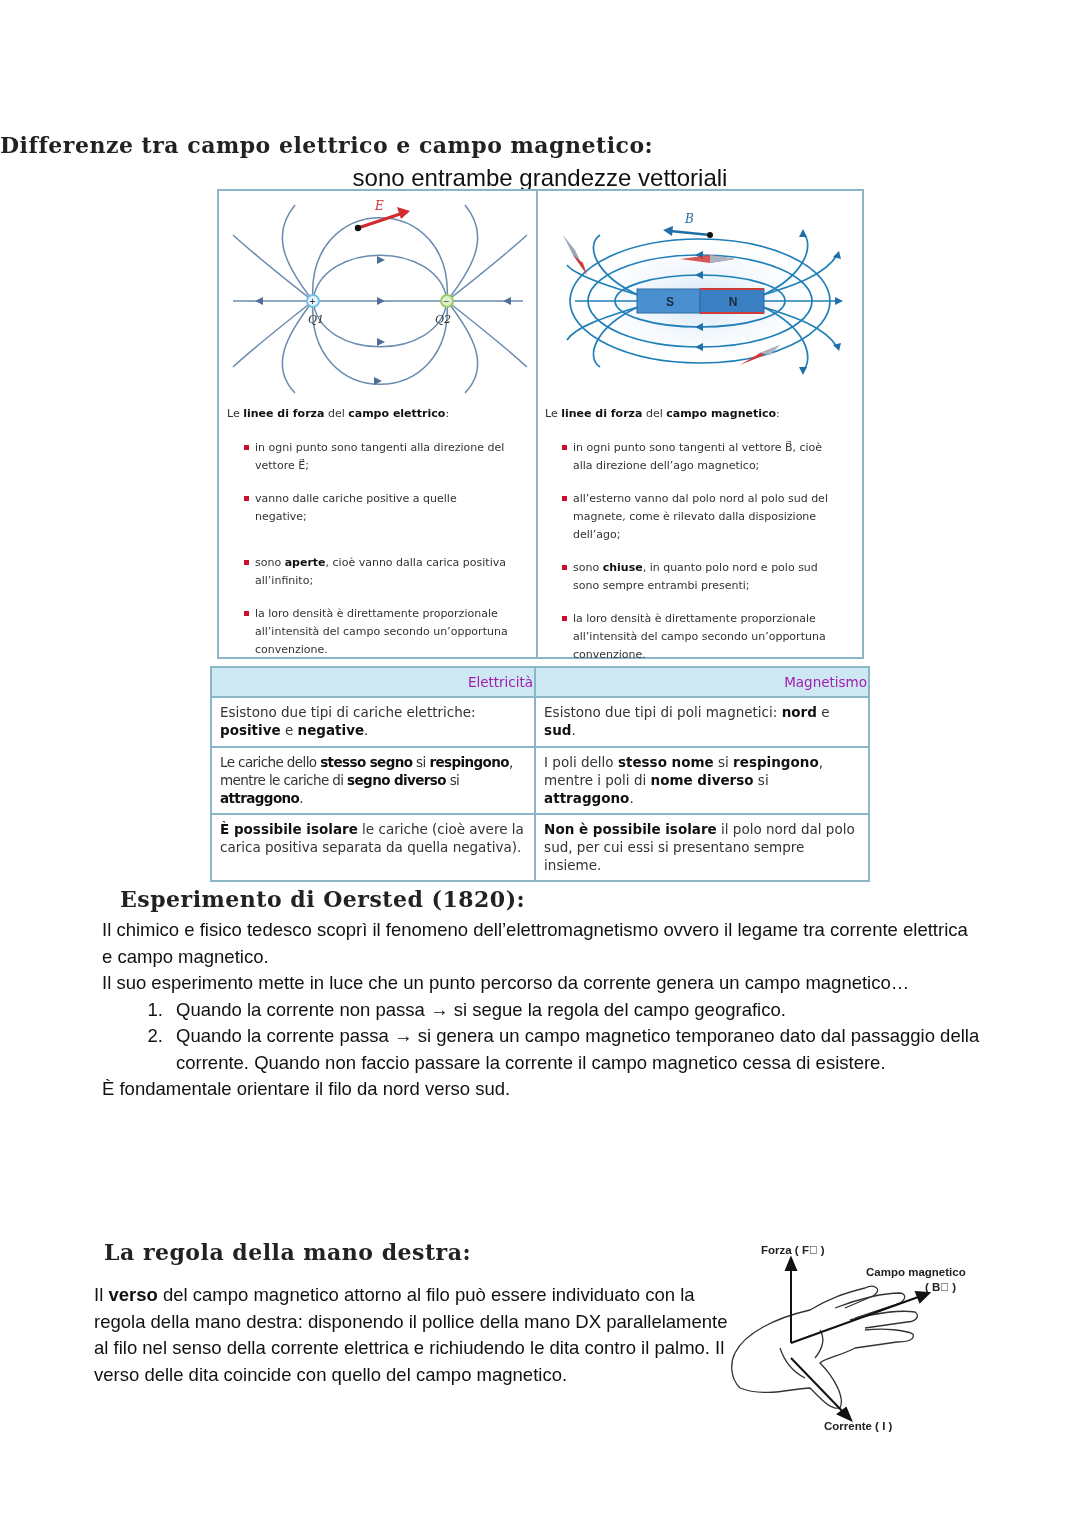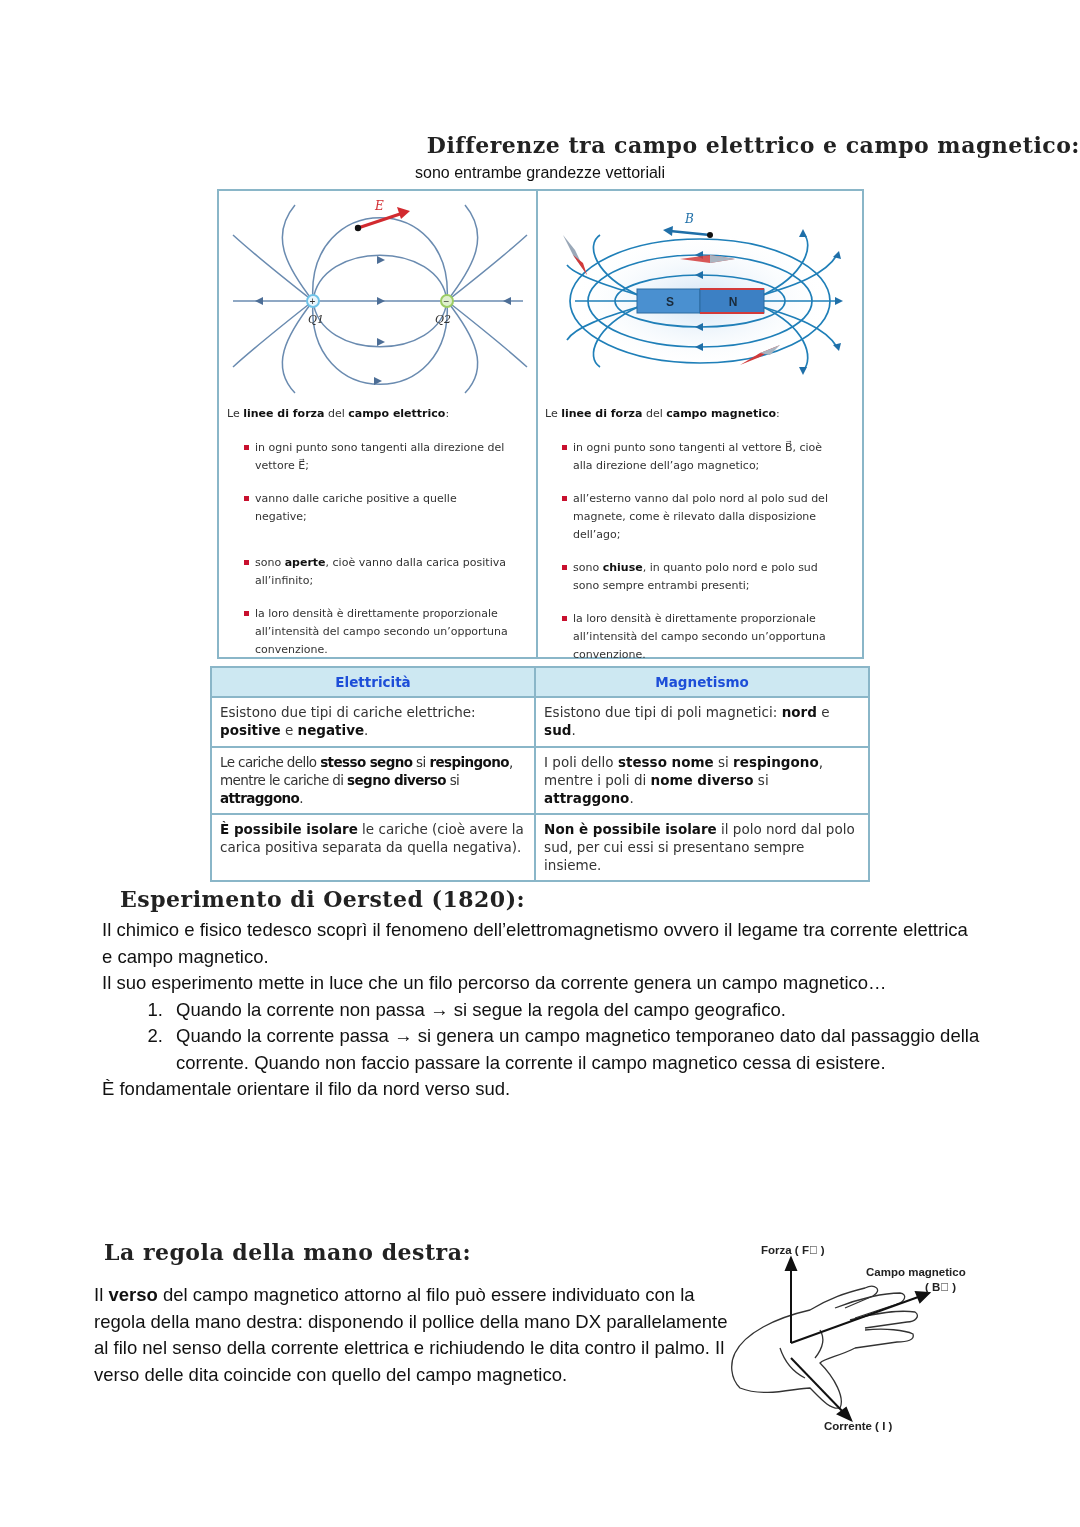--- a/index.html
+++ b/index.html
@@ -1,36 +1,36 @@
 <!DOCTYPE html>
 <html><head>
 <meta charset="utf-8">
 <style>
   html, body { margin:0; padding:0; background:#ffffff; }
   body { width:1080px; height:1527px; position:relative; overflow:hidden; font-family:"Liberation Sans", sans-serif; color:#111; }
   .hand-title { font-family:"DejaVu Serif", serif; font-weight:bold; color:#222; letter-spacing:0.5px; }
-  #main-title { position:absolute; left:0; width:1080px; top:132px; text-align:right; font-size:22px; }
-  #subtitle { position:absolute; left:0; width:1080px; top:164px; text-align:center; font-size:16px; font-family:"Liberation Sans", sans-serif; color:#111; }
+  #main-title { position:absolute; left:0; width:1080px; top:132px; text-align:left; font-size:22px; }
+  #subtitle { position:absolute; left:0; width:1080px; top:164px; text-align:center; font-size:24px; font-family:"Liberation Sans", sans-serif; color:#111; }
 
   .figure-box { position:absolute; left:217px; top:189px; width:647px; height:470px; border:2px solid #8ab6c8; background:#fff; box-sizing:border-box; }
   .figure-box .divider { position:absolute; left:317px; top:0; width:2px; height:100%; background:#8ab6c8; }
   .diagram { position:absolute; top:4px; }
   .diagram.left { left:6px; width:306px; height:200px; }
   .diagram.right { left:326px; width:312px; height:200px; }
   .desc { position:absolute; top:214px; font-size:11px; line-height:18px; color:#333; font-family:"DejaVu Sans", sans-serif; }
   .desc.left { left:8px; width:300px; }
   .desc.right { left:326px; width:316px; }
   .desc .lead { margin-bottom:8px; }
   .desc b { color:#111; }
   .desc ul { list-style:none; margin:16px; padding:0; }
   .desc li { position:relative; padding-left:12px; margin-bottom:15px; }
   .desc li::before { content:""; position:absolute; left:1px; top:6px; width:5px; height:5px; background:#c8102e; }
 
   table.cmp { position:absolute; left:210px; top:666px; width:660px; border-collapse:collapse; font-family:"DejaVu Sans", sans-serif; font-size:13.5px; color:#333; }
-  table.cmp th { background:#cde8f2; border:2px solid #8ab6c8; height:26px; font-weight:bold; color:#1d4ed8; }
+  table.cmp th { background:#cde8f2; border:2px solid #8ab6c8; height:26px; font-weight:normal; color:#a21caf;text-align:right; }
   table.cmp td { border:2px solid #8ab6c8; padding:5px 8px 6px 8px; line-height:18px; vertical-align:top; height:37px; }
   table.cmp td b { color:#111; }
   table.cmp .tight { letter-spacing:-0.6px; }
 
   .section { position:absolute; left:102px; font-size:18.5px; line-height:26.5px; font-family:"Liberation Sans", sans-serif; color:#111; }
   #oersted-title { position:absolute; left:104px; top:886px; font-size:22px;margin-left:16px; }
   #oersted-body { top:917px; width:880px; }
   #oersted-body p { margin:0; }
   #oersted-body ol { margin:0; padding-left:66px; }
   #oersted-body ol li { padding-left:8px; }
@@ -179,21 +179,21 @@
     <tr>
       <td><b>È possibile isolare</b><span> le cariche (cioè avere la carica positiva separata da quella negativa).</span></td>
       <td><b>Non è possibile isolare</b><span> il polo nord dal polo sud, per cui essi si presentano sempre insieme.</span></td>
     </tr>
   </tbody>
 </table>
 
 <div id="oersted-title" class="hand-title">Esperimento di Oersted (1820):</div>
 <div id="oersted-body" class="section">
   <p>Il chimico e fisico tedesco scoprì il fenomeno dell’elettromagnetismo ovvero il legame tra corrente elettrica e campo magnetico.</p>
-  <p>Il suo esperimento mette in luce che un filo percorso da corrente genera un campo magnetico…</p>
+  <p>Il suo esperimento mette in luce che un punto percorso da corrente genera un campo magnetico…</p>
   <ol>
     <li>Quando la corrente non passa → si segue la regola del campo geografico.</li>
     <li>Quando la corrente passa → si genera un campo magnetico temporaneo dato dal passaggio della corrente. Quando non faccio passare la corrente il campo magnetico cessa di esistere.</li>
   </ol>
   <p>È fondamentale orientare il filo da nord verso sud.</p>
 </div>
 
 <div id="hand-title" class="hand-title">La regola della mano destra:</div>
 <div id="hand-body" class="section">
   <span>Il </span><b>verso</b><span> del campo magnetico attorno al filo può essere individuato con la regola della mano destra: disponendo il pollice della mano DX parallelamente al filo nel senso della corrente elettrica e richiudendo le dita contro il palmo. Il verso delle dita coincide con quello del campo magnetico.</span>

